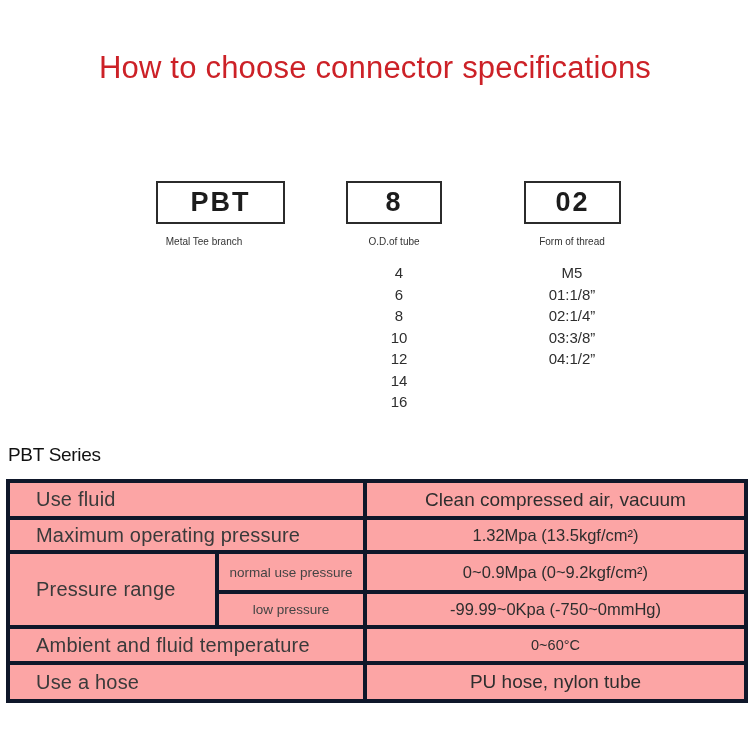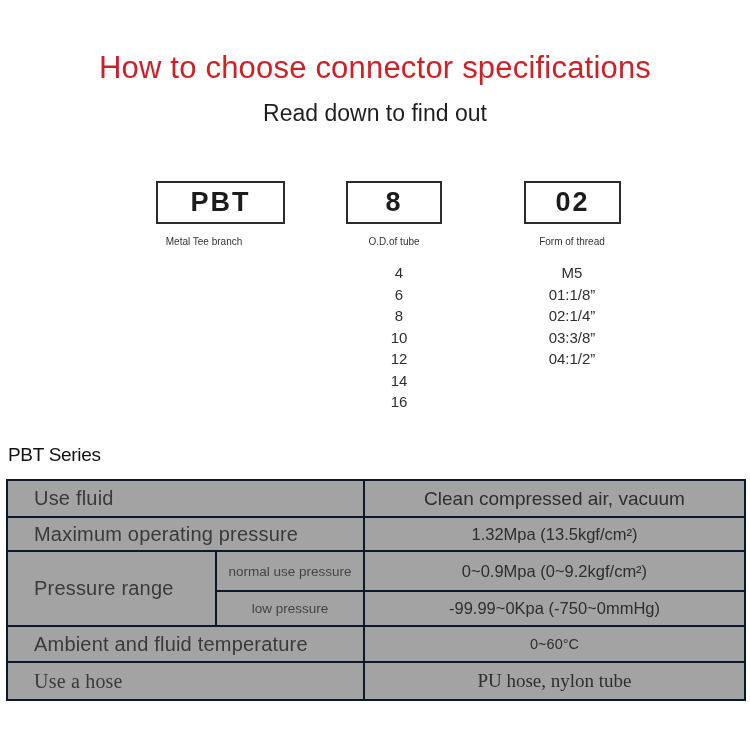--- a/index.html
+++ b/index.html
@@ -87,23 +87,23 @@
   
   table.spec-table {
     position: absolute;
     top: 479px; left: 6px;
     width: 738px;
     border-collapse: collapse;
     table-layout: fixed;
     border: 2px solid #2b2b2b;
   }
   table.spec-table td {
-    border: 2px solid #0f172a;
+    border: 4px solid #0f172a;
     vertical-align: middle;
-    background: #a3a3a3;
+    background: #fca5a5;
     margin-top: 30px;
   }
   td.beige { background: #f5eddd; }
   td.lbl {
     font-size: 20px;
     color: #3a3a3a;
     padding-left: 26px;
     letter-spacing: 0.2px;
   }
   td.sub {
@@ -116,29 +116,28 @@
     color: #2e2e2e;
     text-align: center;
   }
   td.val-lg { font-size: 19px; }
   td.val-sm { font-size: 14.5px; }
   tr.r1 { height: 37px; }
   tr.r2 { height: 34px; }
   tr.r3 { height: 40px; }
   tr.r4 { height: 35px; }
   tr.r5 { height: 36px; }
-  tr.r6 { height: 38px; font-family: Liberation Serif, serif; }
+  tr.r6 { height: 38px; }
 </style>
 </head>
 <body>
 
 <div class="page">
 
   <div class="main-title">How to choose connector specifications</div>
-  <div class="sub-title">Read down to find out</div>
 
   <div class="spec-box box-series">PBT</div>
   <div class="spec-box box-od">8</div>
   <div class="spec-box box-thread">02</div>
 
   <div class="box-label lab-series">Metal Tee branch</div>
   <div class="box-label lab-od">O.D.of tube</div>
   <div class="box-label lab-thread">Form of thread</div>
 
   <div class="option-list od-list">

